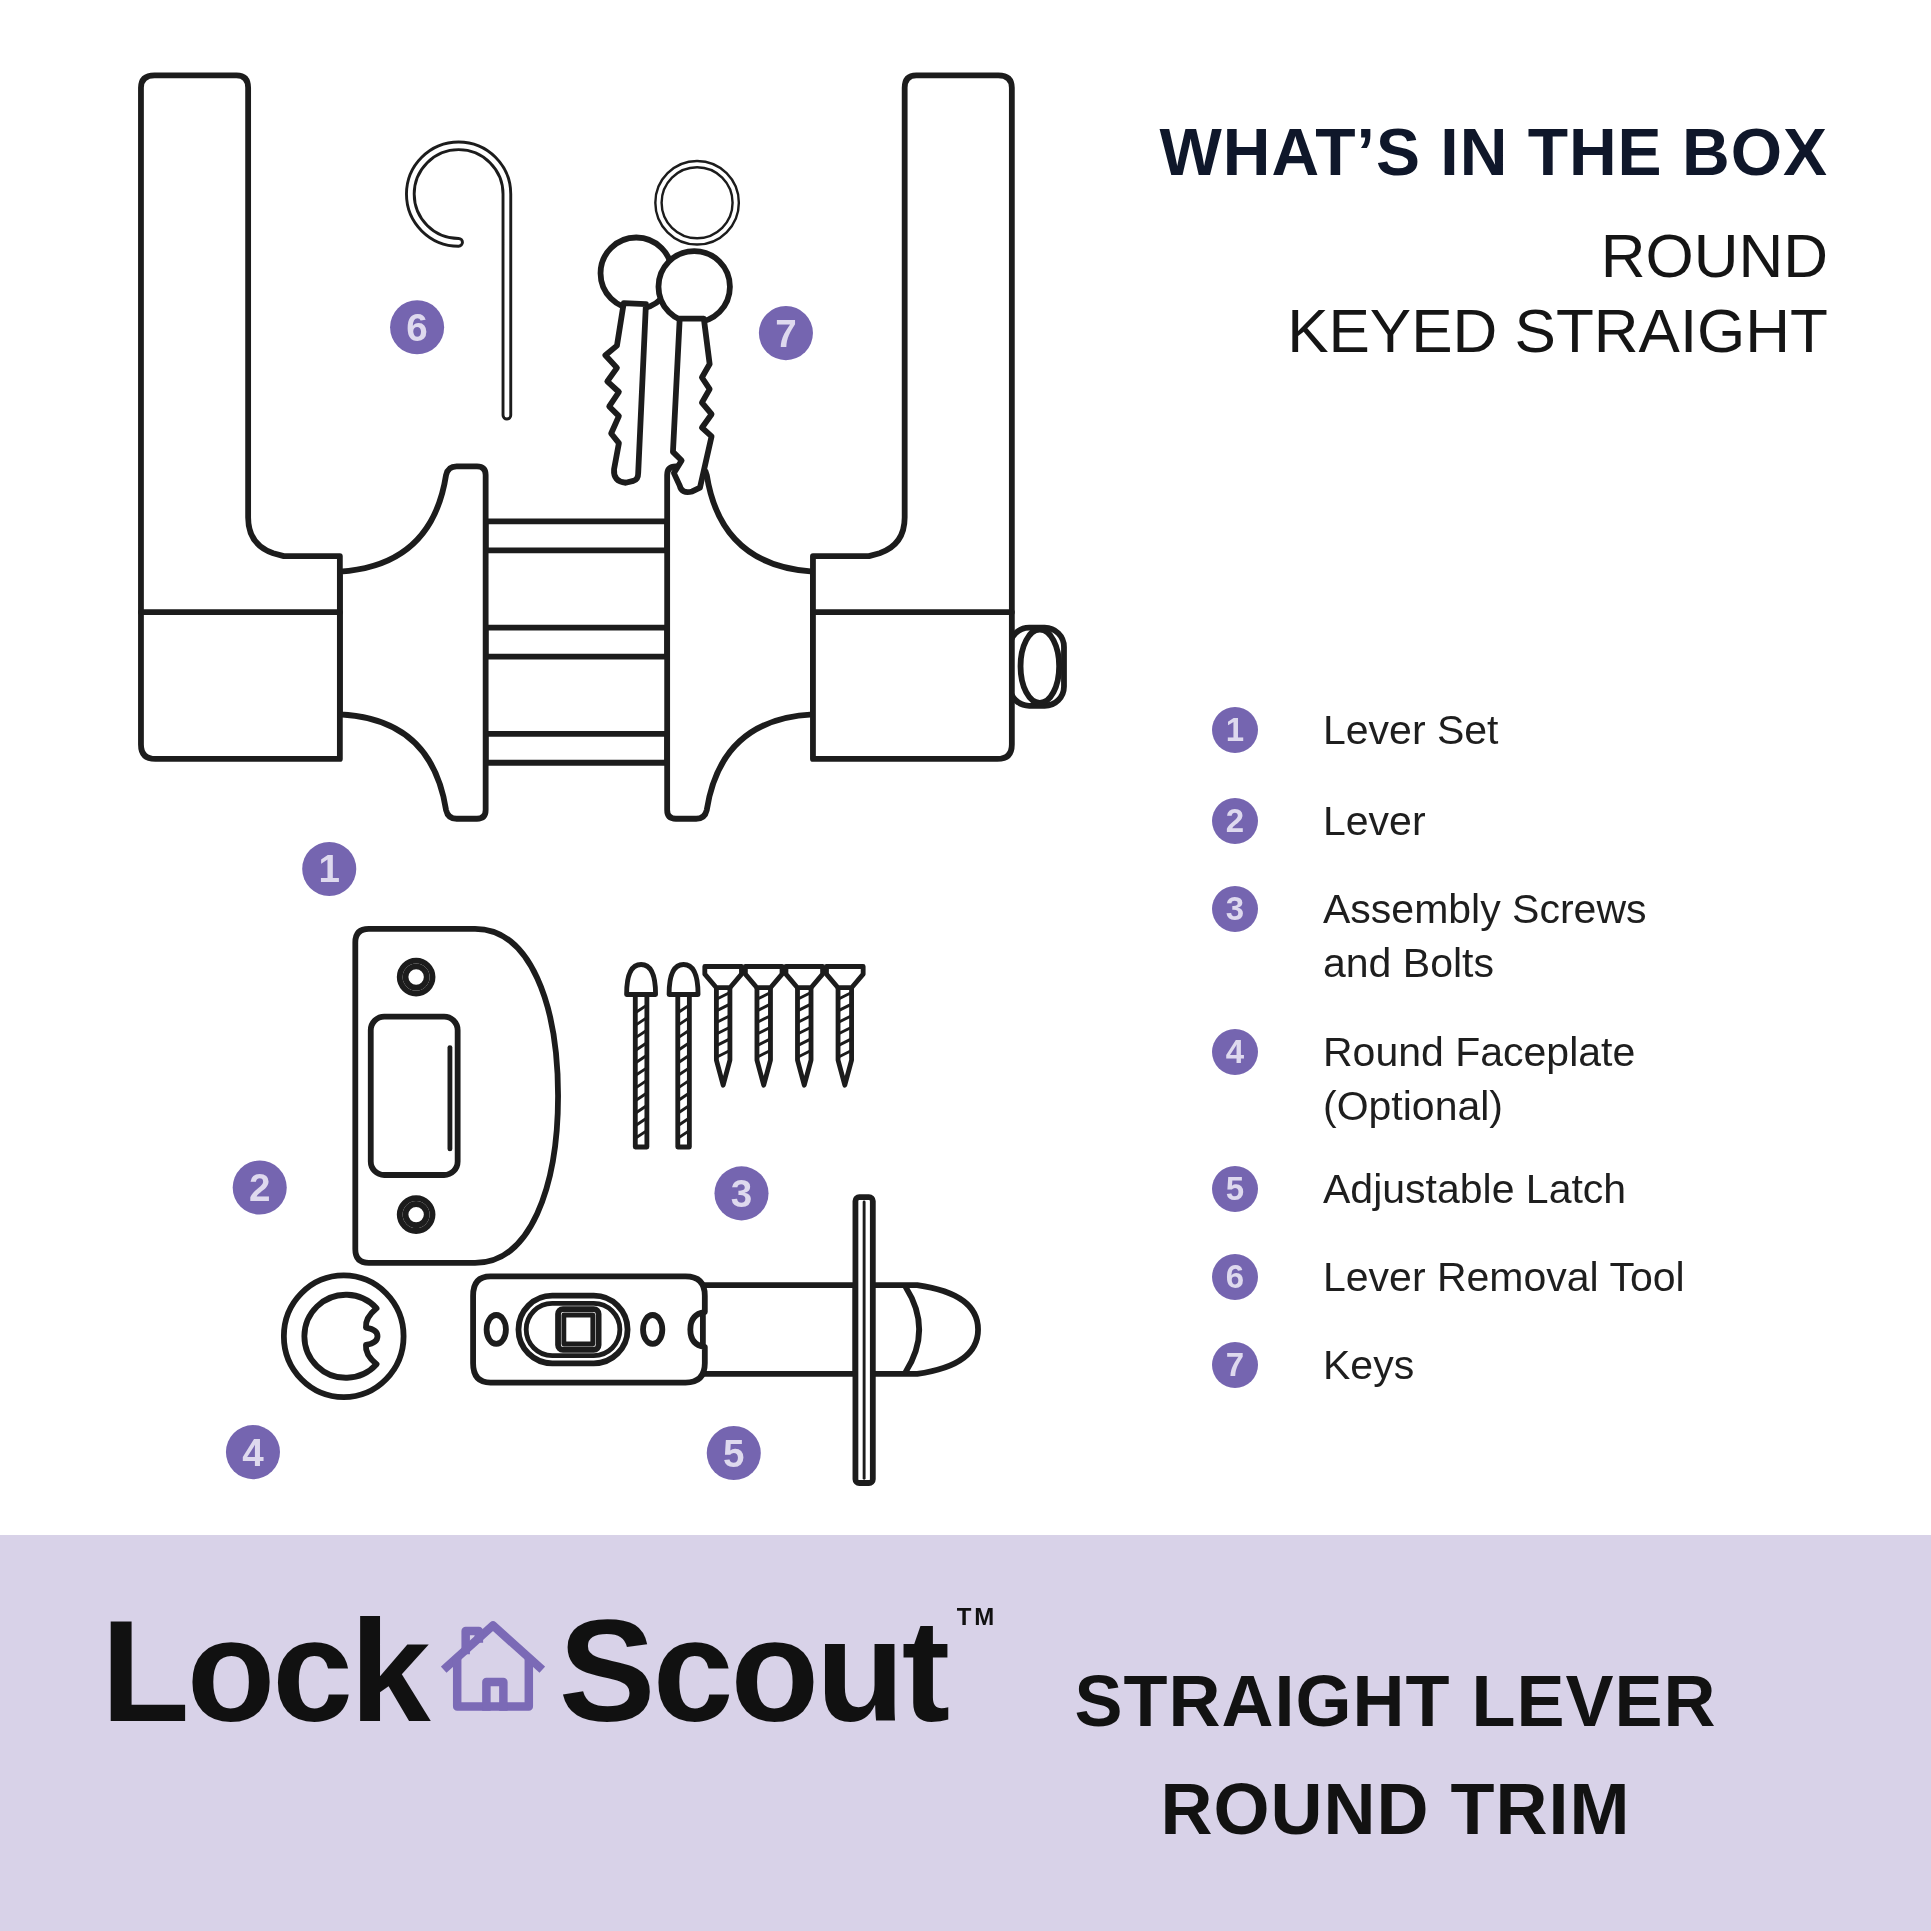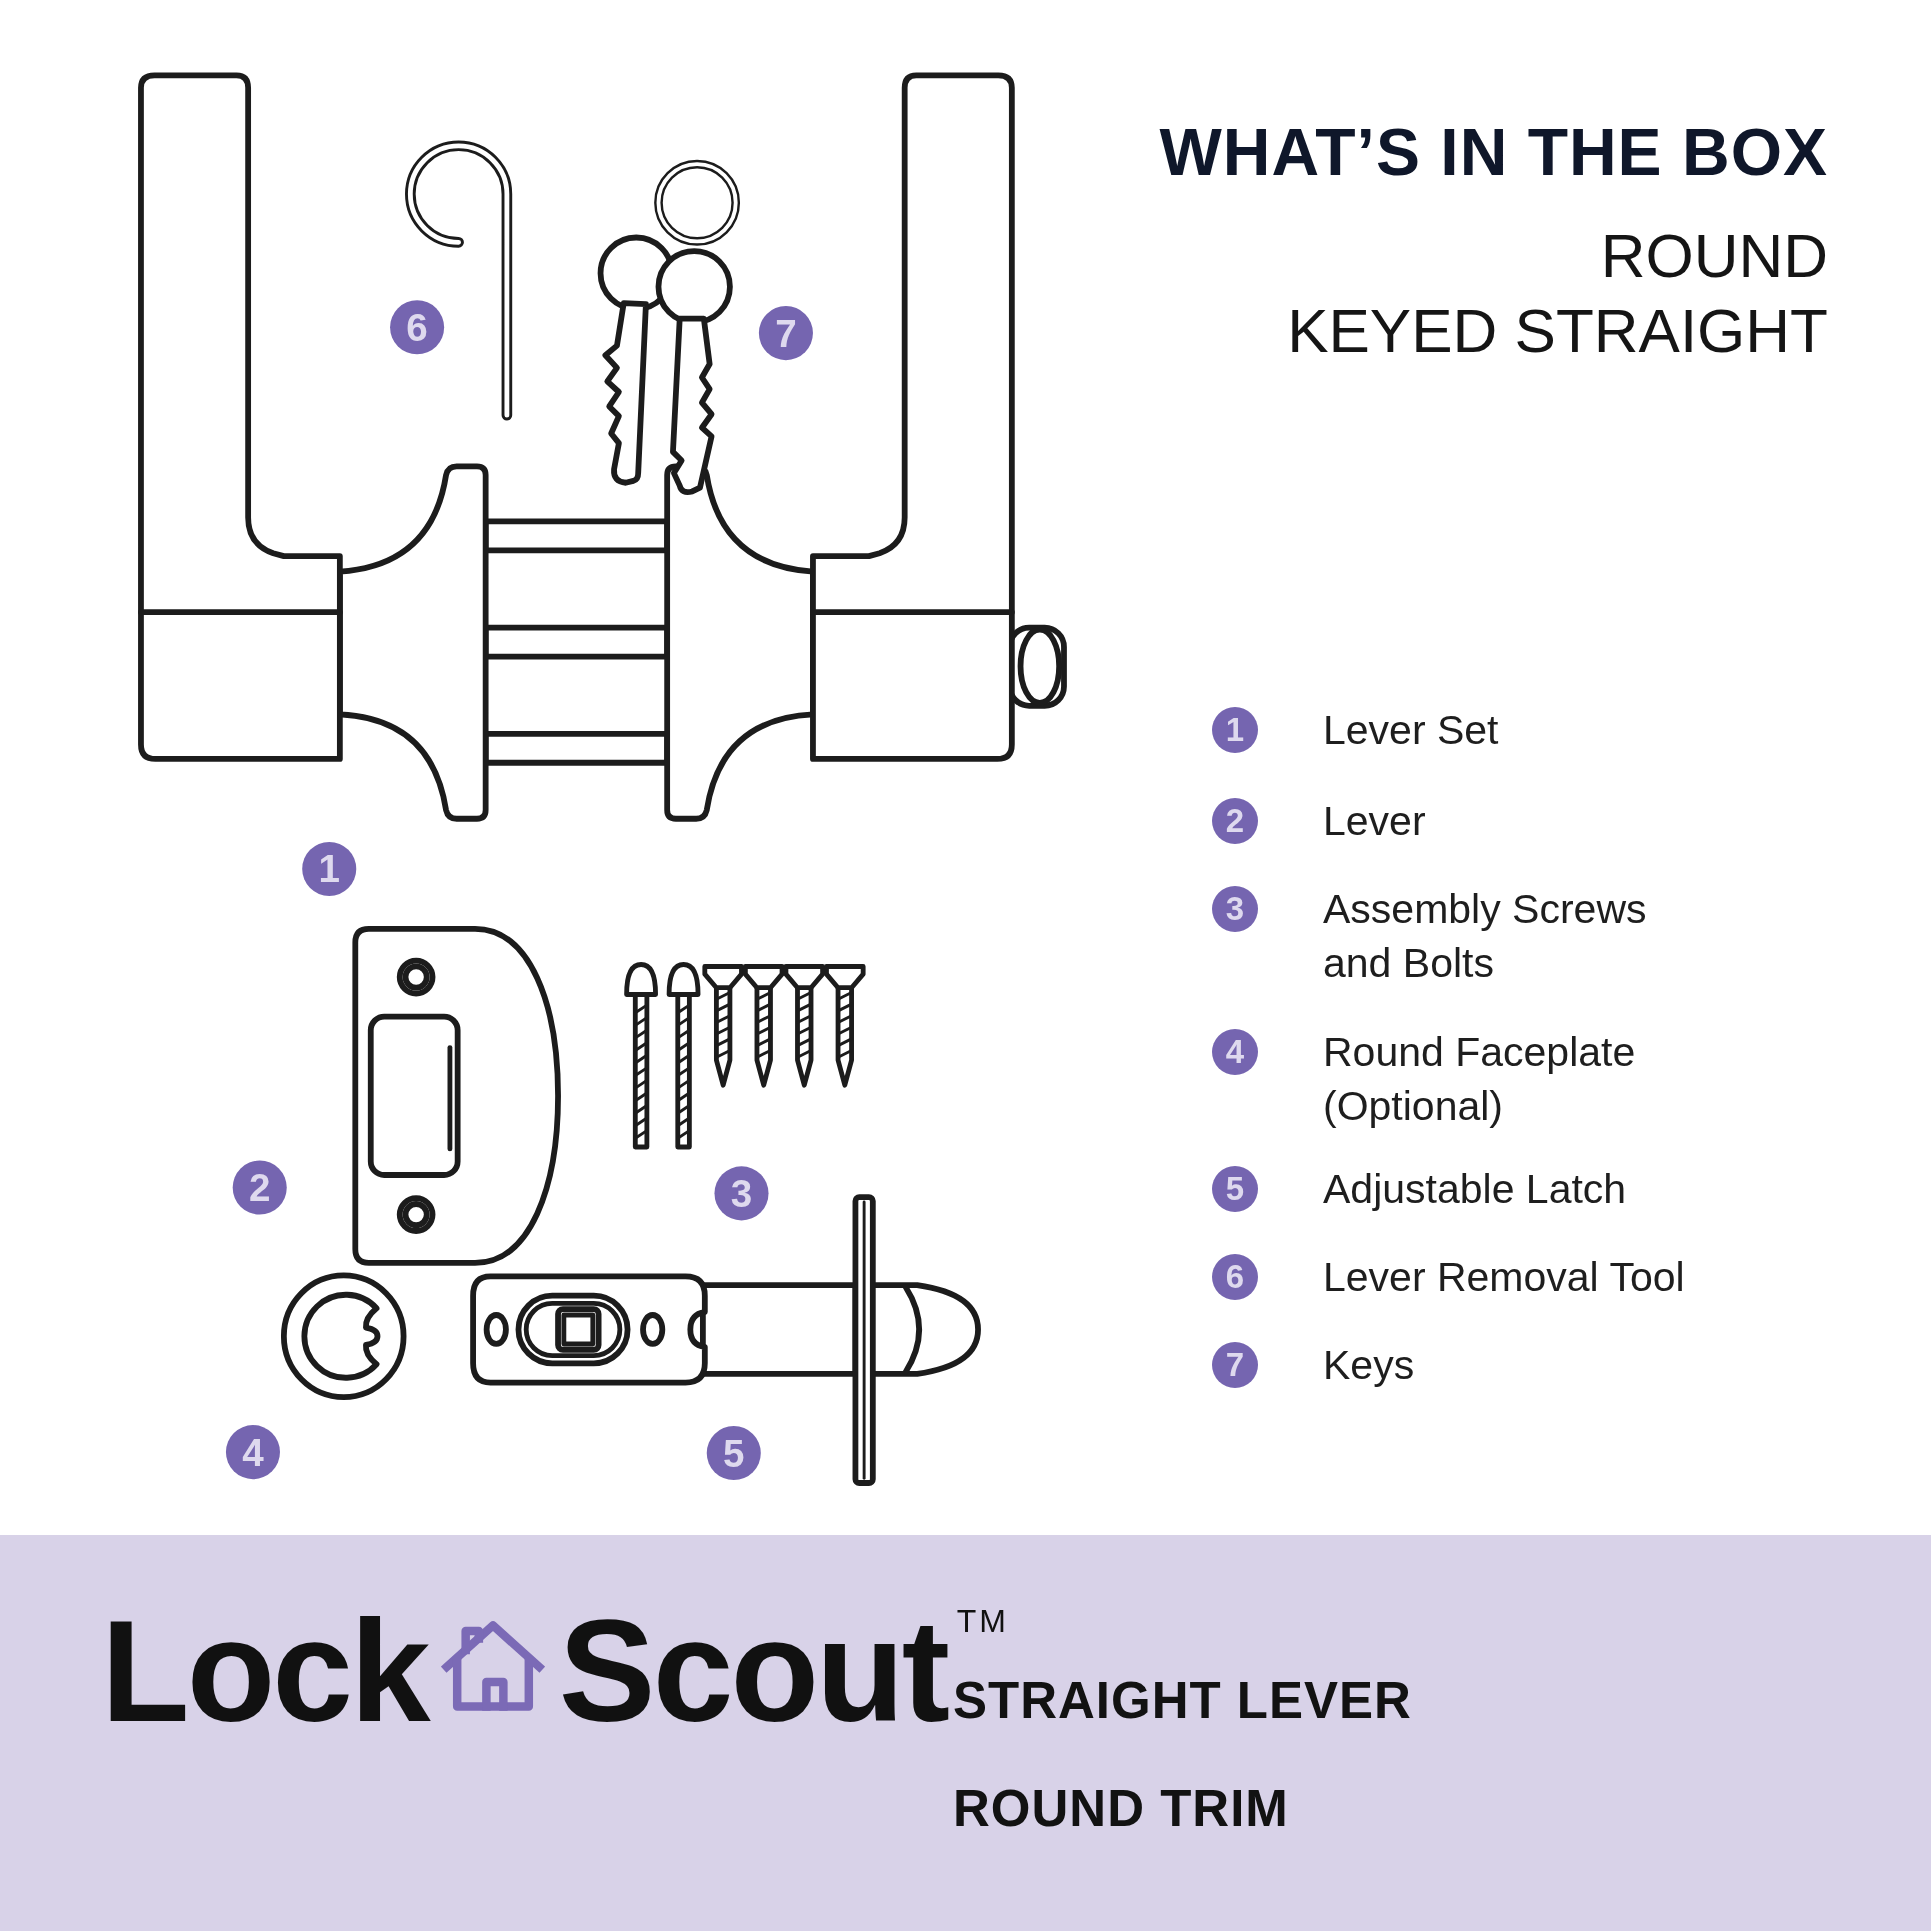--- a/index.html
+++ b/index.html
@@ -33,25 +33,25 @@
     background:var(--purple);color:var(--badge_text);
     font-size:33px;font-weight:700;display:flex;align-items:center;justify-content:center;
   }
   .llabel{font-size:41px;line-height:54px;font-weight:400;color:#1e1e1e;white-space:nowrap;margin-left:24px;}
 
   
   .band{position:absolute;left:0;top:1535px;width:1931px;height:396px;background:var(--band);}
   .logo{position:absolute;left:101px;top:1599px;display:flex;align-items:center;}
   .logo .word{font-size:145px;line-height:145px;font-weight:700;letter-spacing:-2.9px;color:#111;}
   .logo .house{margin:0 13.5px 9.7px 13.5px;}
-  .logo .tm{font-size:32px;font-weight:400;letter-spacing:2.9px;color:#111;
+  .logo .tm{font-size:24px;font-weight:700;letter-spacing:2.9px;color:#111;
             align-self:flex-start;margin:3.9px 0 0 9.7px;}
   .product{
-    position:absolute;right:109px;top:1647px;width:869px;text-align:left;
-    font-size:51px;line-height:108px;font-weight:700;letter-spacing:1px;color:#121212;
+    position:absolute;right:101px;top:1647px;width:869px;text-align:center;
+    font-size:72px;line-height:108px;font-weight:700;letter-spacing:1px;color:#121212;
   }
 </style>
 </head>
 <body>
 
 <div class="stage">
 
   <svg class="diagram-canvas" width="1931" height="1931" viewBox="0 0 2000 2000" stroke="#1c1c1c" stroke-width="6" fill="none" stroke-linejoin="round" stroke-linecap="round">
 
     <g>

